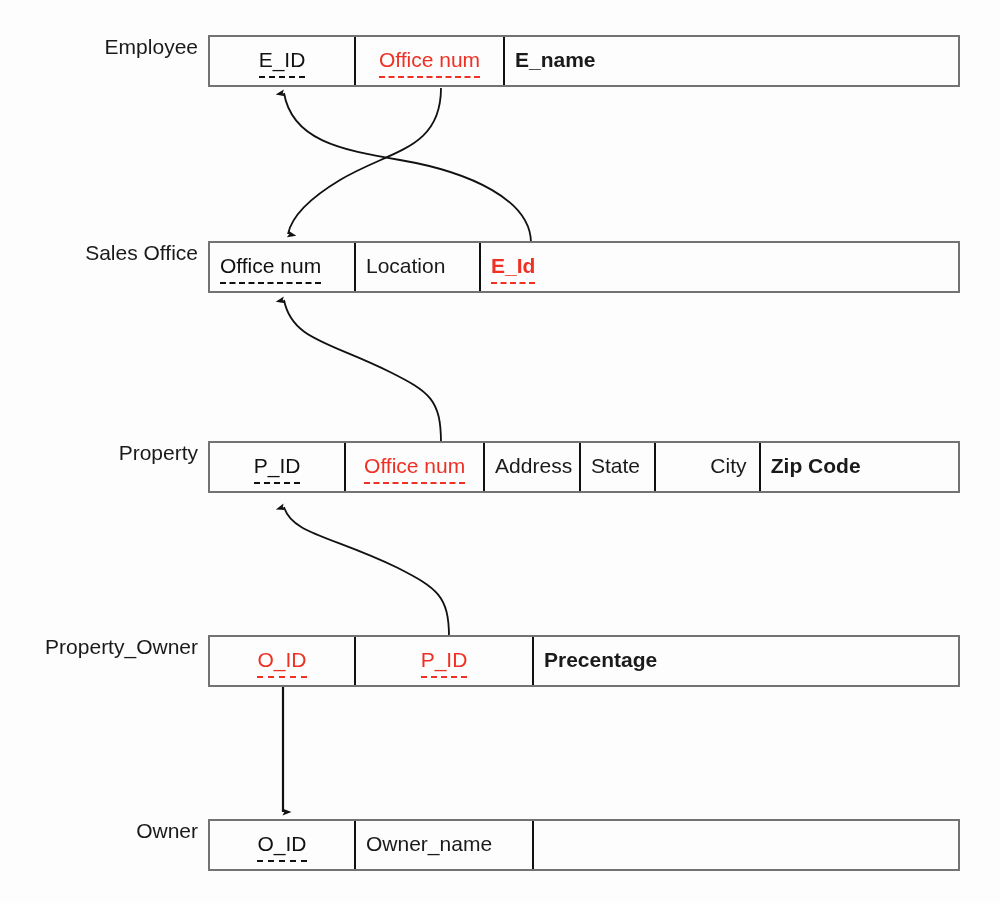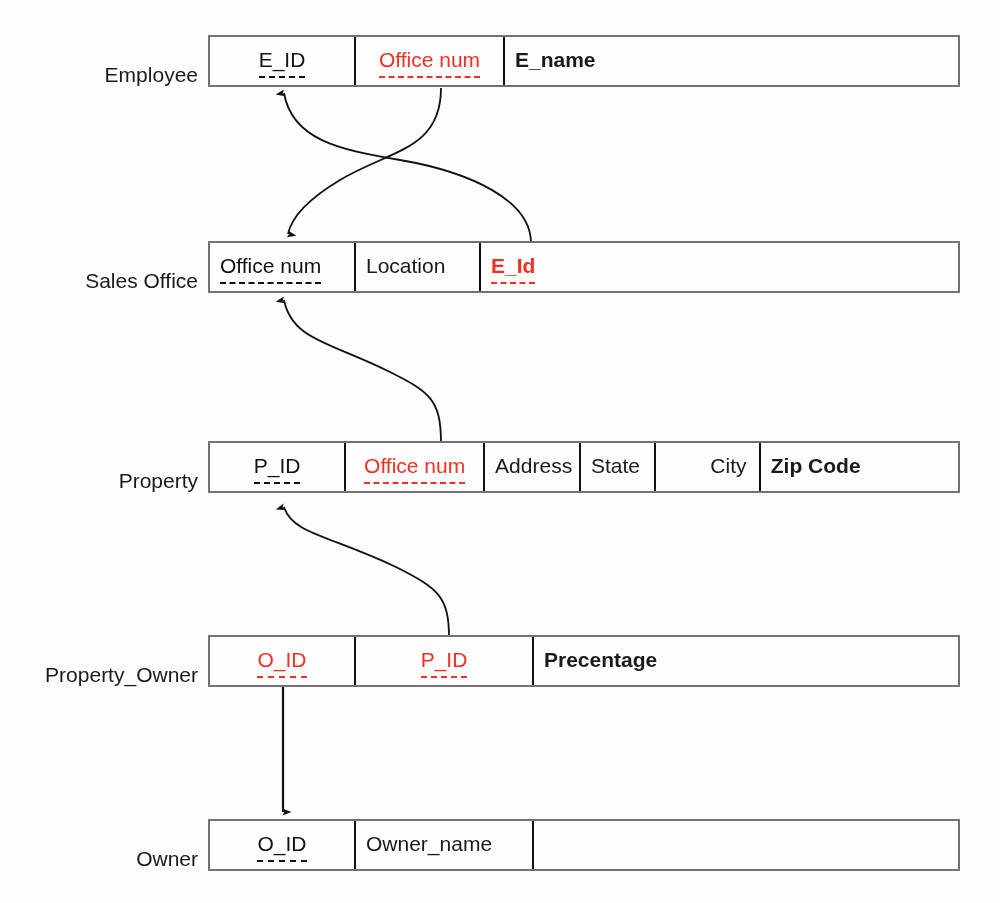--- a/index.html
+++ b/index.html
@@ -23,21 +23,21 @@
   .connector-layer {
     position: absolute;
     left: 0; top: 0;
     width: 1000px;
     height: 903px;
     pointer-events: none;
   }
   .relation-row {
     position: absolute;
     display: flex;
-    align-items: flex-end;
+    align-items: flex-start;
     height: 52px;
   }
   .relation-label {
     width: 200px;
     text-align: right;
     padding-right: 10px;
     font-size: 21px;
     color: #1a1a1a;
     white-space: nowrap;
     box-sizing: border-box;

